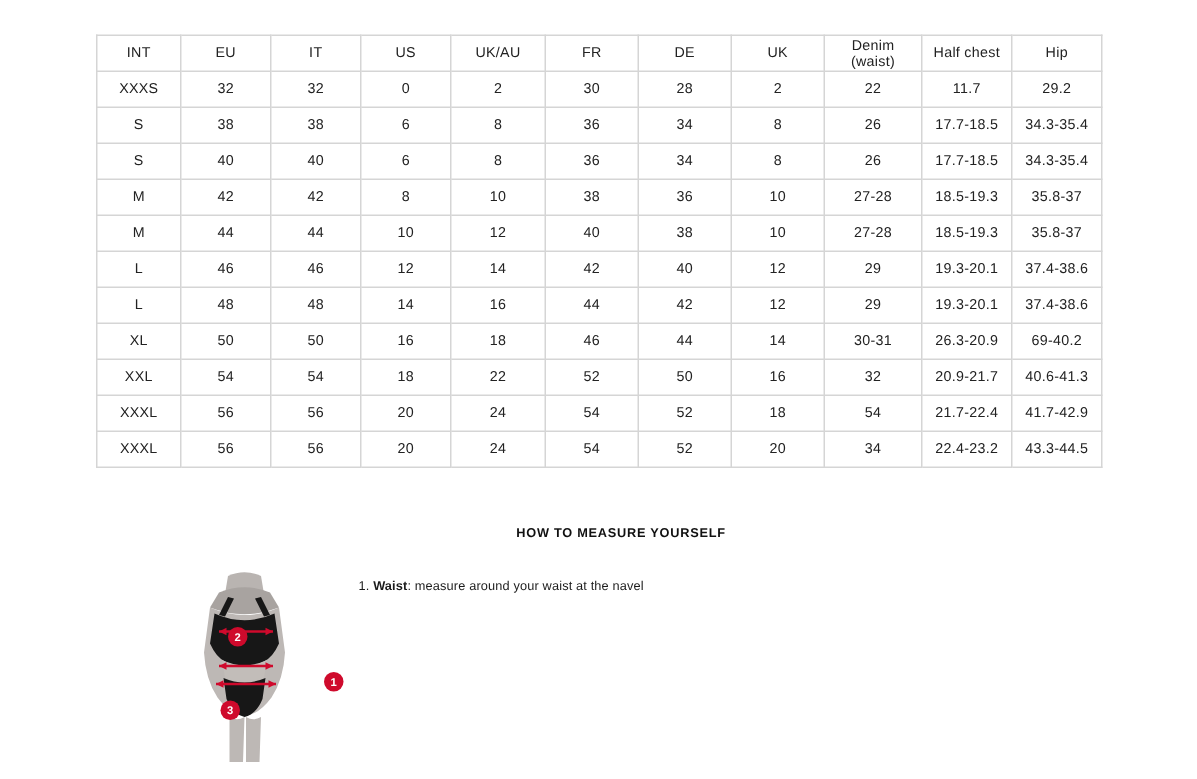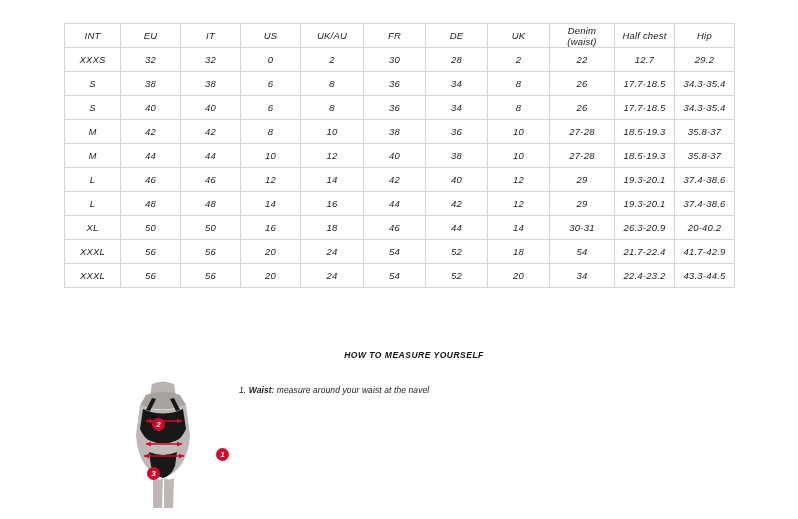--- a/index.html
+++ b/index.html
@@ -11,21 +11,20 @@
     height: 519px;
     background: #ffffff;
     font-family: "Liberation Sans", sans-serif;
     color: #1a1a1a;
     overflow: hidden;
   }
   .page {
     position: relative;
     width: 678px;
     height: 519px;
-    font-style: italic;
   }
   
   .table-wrap {
     position: absolute;
     left: 64px;
     top: 23px;
     width: 670px;
   }
   table.size-table {
     border-collapse: collapse;
@@ -155,21 +154,21 @@
           <tr>
             <td>XXXS</td>
             <td>32</td>
             <td>32</td>
             <td>0</td>
             <td>2</td>
             <td>30</td>
             <td>28</td>
             <td>2</td>
             <td>22</td>
-            <td>12.7</td>
+            <td>11.7</td>
             <td>29.2</td>
           </tr>
           <tr>
             <td>S</td>
             <td>38</td>
             <td>38</td>
             <td>6</td>
             <td>8</td>
             <td>36</td>
             <td>34</td>
@@ -247,21 +246,34 @@
             <td>XL</td>
             <td>50</td>
             <td>50</td>
             <td>16</td>
             <td>18</td>
             <td>46</td>
             <td>44</td>
             <td>14</td>
             <td>30-31</td>
             <td>26.3-20.9</td>
-            <td>20-40.2</td>
+            <td>69-40.2</td>
+          </tr>
+          <tr>
+            <td>XXL</td>
+            <td>54</td>
+            <td>54</td>
+            <td>18</td>
+            <td>22</td>
+            <td>52</td>
+            <td>50</td>
+            <td>16</td>
+            <td>32</td>
+            <td>20.9-21.7</td>
+            <td>40.6-41.3</td>
           </tr>
           <tr>
             <td>XXXL</td>
             <td>56</td>
             <td>56</td>
             <td>20</td>
             <td>24</td>
             <td>54</td>
             <td>52</td>
             <td>18</td>

